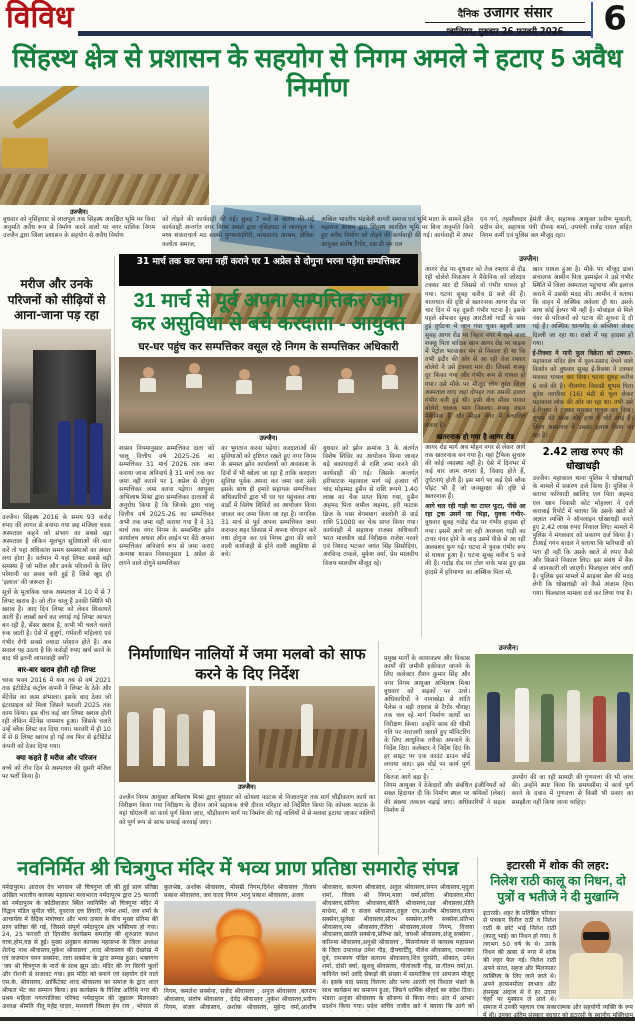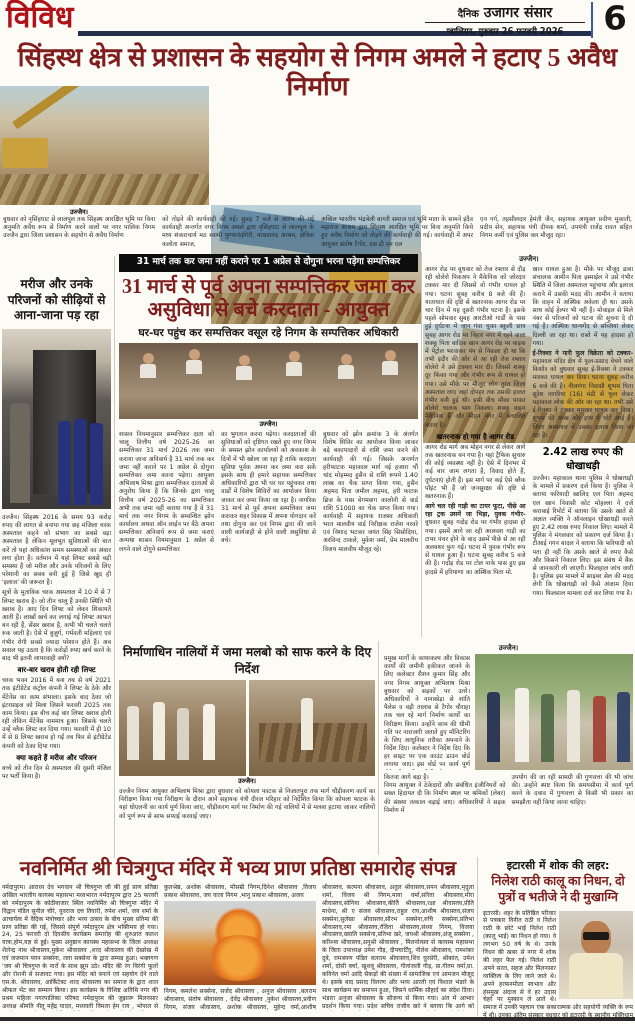--- a/index.html
+++ b/index.html
@@ -6,21 +6,21 @@
   html,body{background:#8a8a8a}
   .page{position:relative;width:635px;height:1024px;margin:0 auto;background:#fcfbf6;
         font-family:"DejaVu Sans","Liberation Sans",sans-serif;color:#161616;overflow:hidden}
   .abs{position:absolute}
   .center{text-align:center}
   .b{font-weight:bold}
   .body-txt{font-size:6.2px;line-height:1.32;color:#2a2a2a;text-align:justify}
   .crosshead{font-weight:bold;font-size:7px;text-align:center;margin:3px 0 2px 0;color:#000}
   .dateline{font-weight:bold;font-size:7px;text-align:center;margin:2px 0}
   .credit{font-weight:bold;font-size:6.5px;text-align:center;color:#000}
-  .hl{font-weight:bold;color:#7f1d1d;font-family:Liberation Serif, serif}
+  .hl{font-weight:bold;color:#15803d;font-family:Liberation Sans, sans-serif}
   .photo{position:relative;overflow:hidden;background:#c9bb9b}
   
   .ph-demo1{background:linear-gradient(180deg,#b9cdd4 0%,#cdc2a6 28%,#b49d78 62%,#8d744f 100%)}
   .ph-demo2{background:linear-gradient(180deg,#bfd4da 0%,#9db7c4 22%,#c9bc9e 55%,#a08662 100%)}
   .ph-demo3{background:linear-gradient(180deg,#c4d6dc 0%,#d3c6a8 35%,#ab9166 72%,#7d6444 100%)}
   .excavator{position:absolute;background:#caa13c;border-radius:3px}
   .boom{position:absolute;background:#b58d2e;transform:rotate(-35deg);border-radius:2px}
   .rubble{position:absolute;left:0;right:0;bottom:0;height:26%;background:repeating-linear-gradient(115deg,#9c8257 0 6px,#87693f 6px 11px,#b09a70 11px 17px)}
   .steel{position:absolute;background:rgba(40,90,130,.55);transform:rotate(8deg)}
   .ph-lift{background:linear-gradient(180deg,#d8d2c6 0%,#b9b1a2 18%,#5d5a55 40%,#3c3a38 100%)}
@@ -94,21 +94,21 @@
     </div>
     <div class="body-txt" style="margin-top:4px">उज्जैन। सिंहस्थ 2016 के समय 93 करोड़ रुपए की लागत से बनाया गया छह मंजिला चरक अस्पताल कहने को संभाग का सबसे बड़ा अस्पताल है लेकिन मूलभूत सुविधाओं की बात करें तो यहां अधिकांश समय समस्याओं का अंबार लगा होता है। वर्तमान में यहां लिफ्ट सबसे बड़ी समस्या है जो मरीज और उनके परिजनों के लिए परेशानी का सबब बनी हुई है जिसे खुद ही 'इलाज' की जरूरत है।</div>
     <div class="body-txt" style="margin-top:2px">सूत्रों के मुताबिक चरक अस्पताल में 10 में से 7 लिफ्ट खराब है। जो तीन चालू हैं उनकी स्थिति भी खराब है। आए दिन लिफ्ट को लेकर शिकायतें आती हैं। लाखों खर्च कर लगाई गई लिफ्ट आफत बन रही हैं, सेंसर खराब है, कभी भी चलते चलते रुक जाती है। ऐसे में बुजुर्ग, गर्भवती महिलाएं एवं गंभीर रोगी सबसे ज्यादा परेशान होते हैं। अब सवाल यह उठता है कि करोड़ों रुपए खर्च करने के बाद भी इतनी लापरवाही क्यों?</div>
     <div class="crosshead">बार-बार खराब होती रही लिफ्ट</div>
     <div class="body-txt">चरक भवन 2016 में बना तब से वर्ष 2021 तक इंटीग्रेटेड कंट्रोल कंपनी ने लिफ्ट के ठेके और मेंटेनेंस का काम संभाला। इसके बाद ठेका जो इंटरप्राइज को मिला जिसने फरवरी 2025 तक काम किया। इस बीच कई बार लिफ्ट खराब होती रही लेकिन मेंटेनेंस नाममात्र हुआ। जिसके चलते उन्हें ब्लैक लिस्ट कर दिया गया। फरवरी में ही 10 में से 8 लिफ्ट खराब हो गईं तब फिर से इंटीग्रेटेड कंपनी को ठेका दिया गया।</div>
     <div class="crosshead">क्या कहते हैं मरीज और परिजन</div>
     <div class="body-txt">बच्चे को तीन दिन से अस्पताल की दूसरी मंजिल पर भर्ती किया है।</div>
   </div>
 
   <div class="abs" style="left:119px;top:254px;width:299px;height:383px">
-    <div class="center" style="background:#0d0d0d;color:#fff;font-weight:bold;font-size:9px;line-height:15px;height:18px;white-space:nowrap;overflow:hidden">31 मार्च तक कर जमा नहीं कराने पर 1 अप्रेल से दोगुना भरना पड़ेगा सम्पत्तिकर</div>
+    <div class="center" style="background:#0d0d0d;color:#fff;font-weight:bold;font-size:9px;line-height:15px;height:32px;white-space:nowrap;overflow:hidden">31 मार्च तक कर जमा नहीं कराने पर 1 अप्रेल से दोगुना भरना पड़ेगा सम्पत्तिकर</div>
     <div class="hl center" style="font-size:20px;line-height:1.15;margin-top:3px">31 मार्च से पूर्व अपना सम्पत्तिकर जमा कर असुविधा से बचे करदाता - आयुक्त</div>
     <div class="b center" style="font-size:10.5px;margin-top:4px">घर-घर पहुंच कर सम्पत्तिकर वसूल रहे निगम के सम्पत्तिकर अधिकारी</div>
     <div class="photo ph-group" style="height:76px;margin-top:4px">
       <div class="head" style="left:24px;top:10px"></div>
       <div class="shirt-w" style="left:21px;top:21px"></div>
       <div class="head" style="left:70px;top:6px"></div>
       <div class="shirt-w" style="left:67px;top:17px"></div>
       <div class="head" style="left:120px;top:12px"></div>
       <div class="shirt-w" style="left:117px;top:23px"></div>
       <div class="head" style="left:170px;top:8px"></div>
@@ -142,21 +142,21 @@
         <div class="body-txt" style="margin-top:2px">
           <span class="b">ई-रिक्शा ने मारी फूल विक्रेता को टक्कर-</span><span> महाकाल मंदिर क्षेत्र में फूल-प्रसाद बेचने वाले किशोर को बुधवार सुबह ई-रिक्शा ने टक्कर मारकर घायल कर दिया। घटना सुबह करीब 6 बजे की है। नीलगंगा निवासी शुभम पिता सुरेश नागरिया (16) मंडी से फूल लेकर महाकाल लोक की ओर जा रहा था। तभी उसे ई-रिक्शा ने टक्कर मारकर घायल कर दिया। शुभम की आंख और हाथ में चोटें आई है। जिला अस्पताल में उसका इलाज किया जा रहा है।</span>
         </div>
         <div class="crosshead" style="font-size:10px;margin-top:5px">2.42 लाख रुपए की धोखाधड़ी</div>
         <div class="body-txt">उज्जैन। महाकाल थाना पुलिस ने धोखाधड़ी के मामले में प्रकरण दर्ज किया है। पुलिस ने बताया फरियादी खालिद एल पिता अहमद एल खान निवासी कोट मोहल्ला ने दर्ज कराबाई रिपोर्ट में बताया कि उसके खाते से अज्ञात व्यक्ति ने ऑनलाइन धोखाधड़ी करते हुए 2.42 लाख रुपए निकाल लिए। मामले में पुलिस ने मंगलवार को प्रकरण दर्ज किया है। टीआई गगन बादल ने बताया कि फरियादी को पता ही नहीं कि उसके खाते से रुपए कैसे और किसने निकाल लिए। इस संबंध में बैंक से जानकारी ली जाएगी। फिलहाल जांच जारी है। पुलिस इस मामले में साइबर सेल की मदद लेगी कि धोखाधड़ी को कैसे अंजाम दिया गया। फिलहाल मामला दर्ज कर लिया गया है।</div>
       </div>
     </div>
   </div>
 
   <div class="abs" style="left:119px;top:641px;width:260px;height:214px;border-right:1px solid #c9c9c4;padding-right:3px">
-    <div class="b center" style="font-size:12px;margin-top:2px">निर्माणाधिन नालियों में जमा मलबो को साफ करने के दिए निर्देश</div>
+    <div class="b center" style="font-size:15px;margin-top:2px">निर्माणाधिन नालियों में जमा मलबो को साफ करने के दिए निर्देश</div>
     <div style="display:flex;gap:3px;margin-top:3px">
       <div class="photo ph-mud" style="flex:1;height:96px">
         <div class="fig-grey" style="left:8px;top:26px;width:12px;height:54px;background:#e7e2d6"></div>
         <div class="fig-grey" style="left:34px;top:22px;width:12px;height:58px;background:#f0ece0"></div>
         <div class="fig-grey" style="left:58px;top:28px;width:12px;height:52px;background:#d8d2c2"></div>
         <div class="fig-grey" style="left:84px;top:24px;width:12px;height:56px;background:#f4f1e8"></div>
       </div>
       <div class="photo ph-mud" style="flex:1;height:96px">
         <div class="mud-track"></div>
         <div class="fig-grey" style="left:52px;top:18px;width:12px;height:52px;background:#eef

